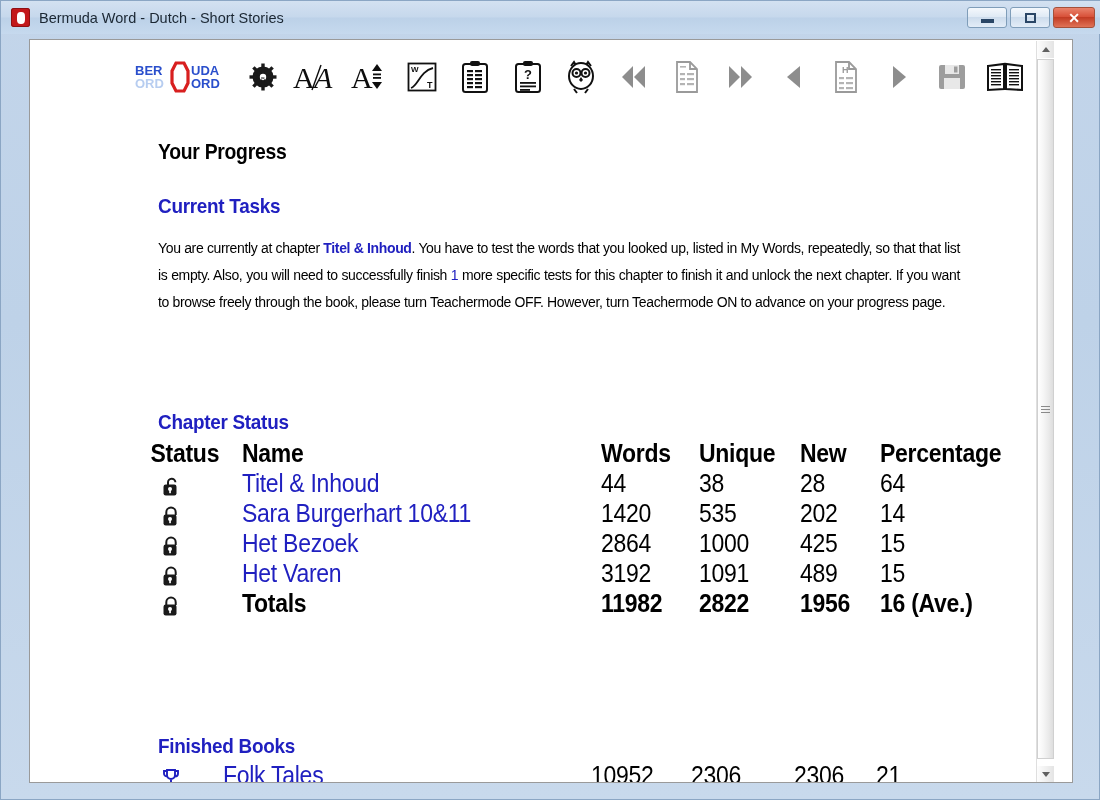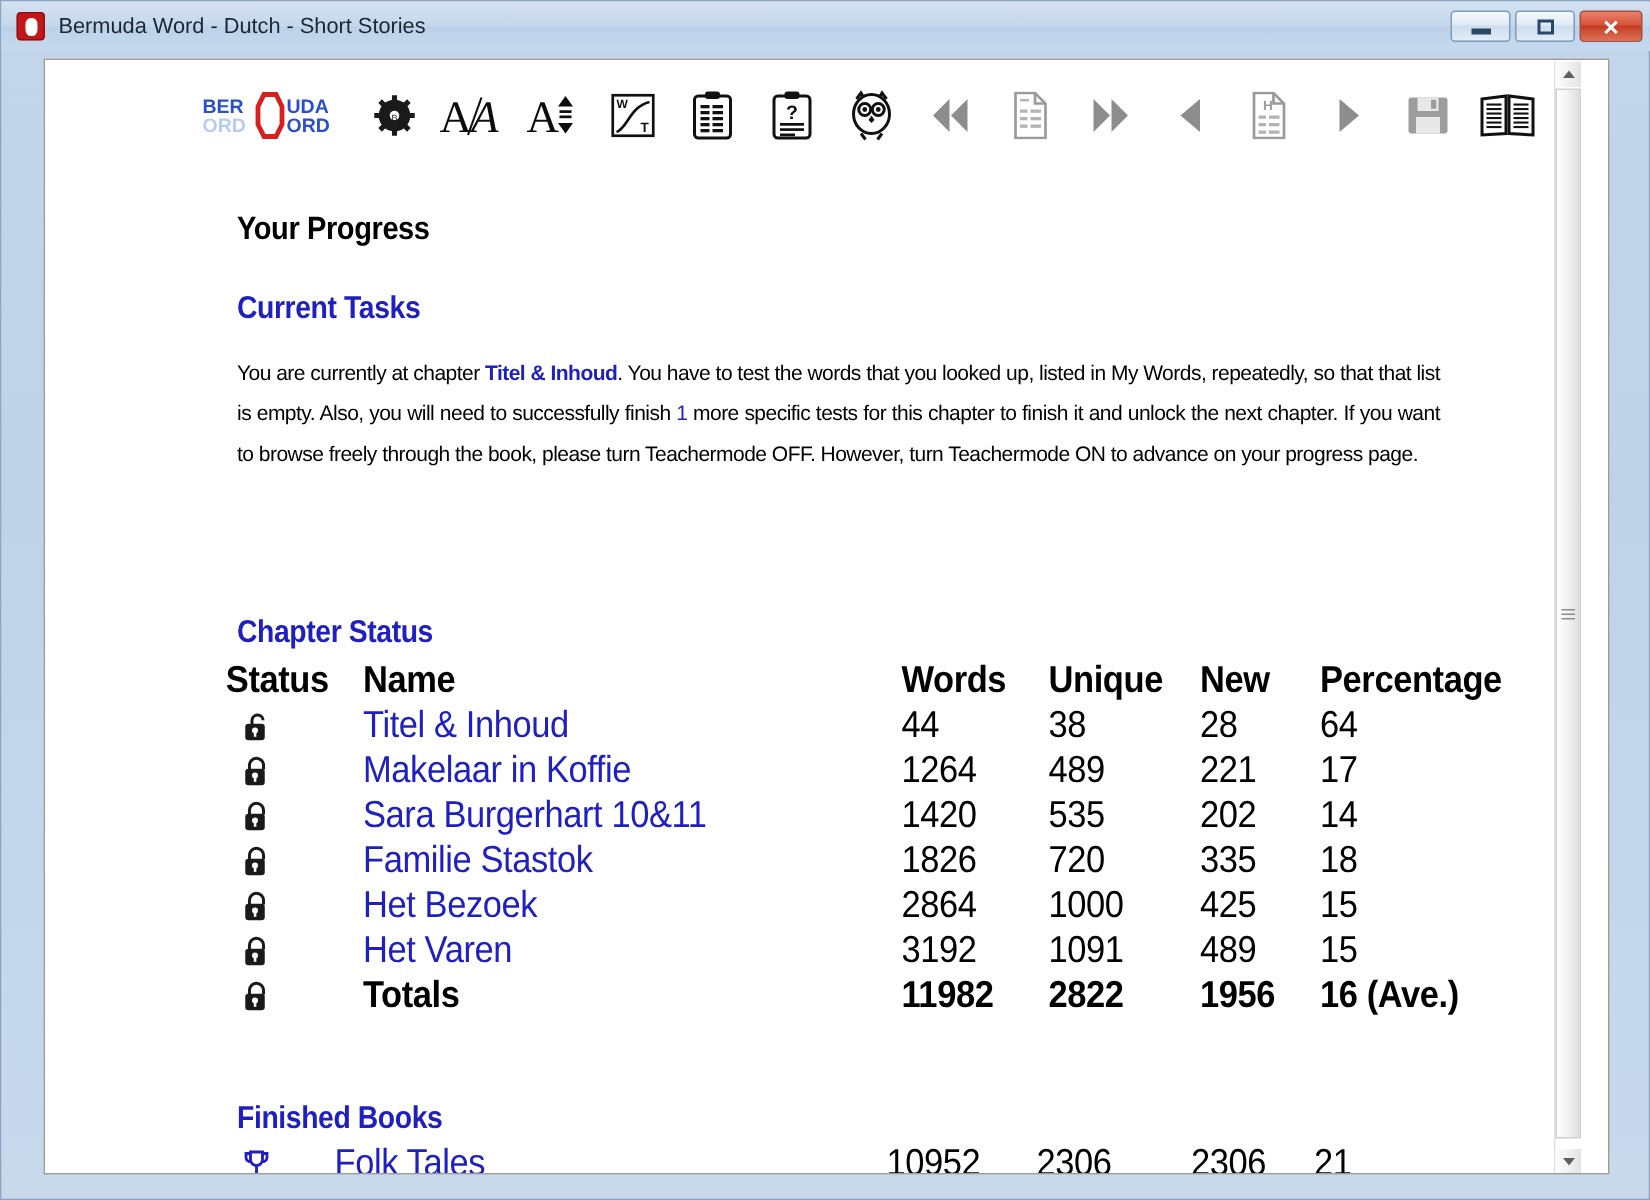--- a/index.html
+++ b/index.html
@@ -481,51 +481,25 @@
                 <td class="c-new"><span class="num-cell">28</span></td>
                 <td class="c-pct"><span class="num-cell">64</span></td>
               </tr>
               <tr>
                 <td class="c-status lock-cell"><span class="icon-box"><svg width="20" height="22" viewBox="0 0 20 22">
                       <path d="M5.3 9 V6.2 A4.7 4.7 0 0 1 14.7 6.2 V9" fill="none" stroke="#1a1a1a" stroke-width="2"></path>
                       <rect x="2.5" y="8.5" width="13" height="11" rx="2.2" fill="#1a1a1a"></rect>
                       <circle cx="9" cy="13" r="2" fill="#ffffff"></circle>
                       <rect x="8.2" y="13" width="1.7" height="4.2" fill="#ffffff"></rect>
                     </svg></span></td>
-                <td class="c-name"><span class="name-link">Makelaar in Koffie</span></td>
-                <td class="c-words"><span class="num-cell">1264</span></td>
-                <td class="c-unique"><span class="num-cell">489</span></td>
-                <td class="c-new"><span class="num-cell">221</span></td>
-                <td class="c-pct"><span class="num-cell">17</span></td>
-              </tr>
-              <tr>
-                <td class="c-status lock-cell"><span class="icon-box"><svg width="20" height="22" viewBox="0 0 20 22">
-                      <path d="M5.3 9 V6.2 A4.7 4.7 0 0 1 14.7 6.2 V9" fill="none" stroke="#1a1a1a" stroke-width="2"></path>
-                      <rect x="2.5" y="8.5" width="13" height="11" rx="2.2" fill="#1a1a1a"></rect>
-                      <circle cx="9" cy="13" r="2" fill="#ffffff"></circle>
-                      <rect x="8.2" y="13" width="1.7" height="4.2" fill="#ffffff"></rect>
-                    </svg></span></td>
                 <td class="c-name"><span class="name-link">Sara Burgerhart 10&amp;11</span></td>
                 <td class="c-words"><span class="num-cell">1420</span></td>
                 <td class="c-unique"><span class="num-cell">535</span></td>
                 <td class="c-new"><span class="num-cell">202</span></td>
                 <td class="c-pct"><span class="num-cell">14</span></td>
-              </tr>
-              <tr>
-                <td class="c-status lock-cell"><span class="icon-box"><svg width="20" height="22" viewBox="0 0 20 22">
-                      <path d="M5.3 9 V6.2 A4.7 4.7 0 0 1 14.7 6.2 V9" fill="none" stroke="#1a1a1a" stroke-width="2"></path>
-                      <rect x="2.5" y="8.5" width="13" height="11" rx="2.2" fill="#1a1a1a"></rect>
-                      <circle cx="9" cy="13" r="2" fill="#ffffff"></circle>
-                      <rect x="8.2" y="13" width="1.7" height="4.2" fill="#ffffff"></rect>
-                    </svg></span></td>
-                <td class="c-name"><span class="name-link">Familie Stastok</span></td>
-                <td class="c-words"><span class="num-cell">1826</span></td>
-                <td class="c-unique"><span class="num-cell">720</span></td>
-                <td class="c-new"><span class="num-cell">335</span></td>
-                <td class="c-pct"><span class="num-cell">18</span></td>
               </tr>
               <tr>
                 <td class="c-status lock-cell"><span class="icon-box"><svg width="20" height="22" viewBox="0 0 20 22">
                       <path d="M5.3 9 V6.2 A4.7 4.7 0 0 1 14.7 6.2 V9" fill="none" stroke="#1a1a1a" stroke-width="2"></path>
                       <rect x="2.5" y="8.5" width="13" height="11" rx="2.2" fill="#1a1a1a"></rect>
                       <circle cx="9" cy="13" r="2" fill="#ffffff"></circle>
                       <rect x="8.2" y="13" width="1.7" height="4.2" fill="#ffffff"></rect>
                     </svg></span></td>
                 <td class="c-name"><span class="name-link">Het Bezoek</span></td>
                 <td class="c-words"><span class="num-cell">2864</span></td>

